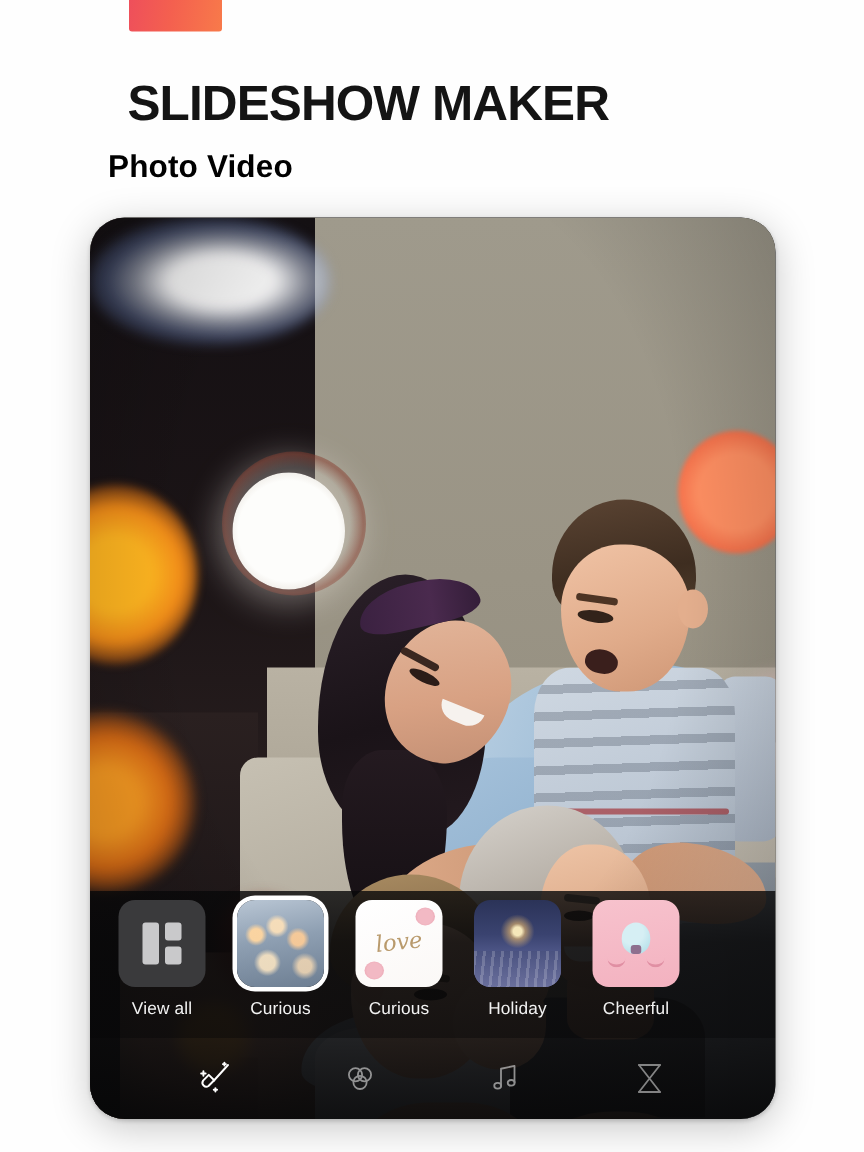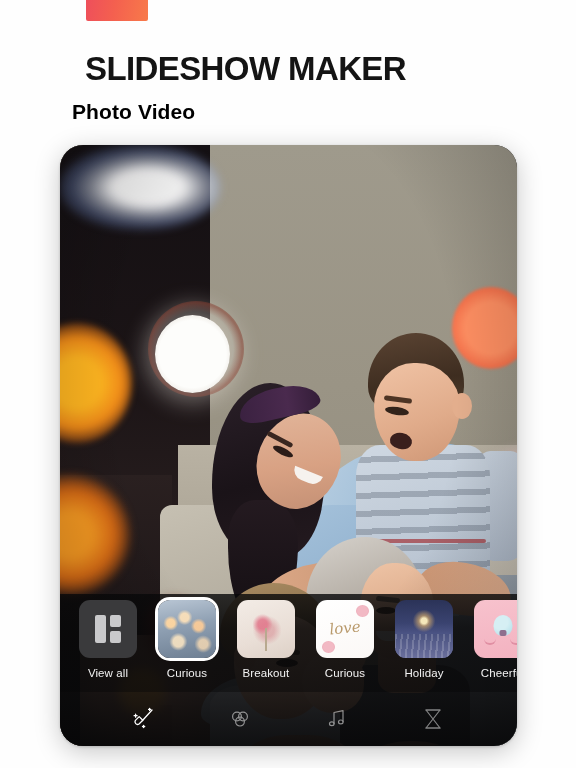--- a/index.html
+++ b/index.html
@@ -654,24 +654,20 @@
           </div>
         </div>
         <div class="tpl-label">View all</div>
       </div>
 
       <div class="tpl selected">
         <div class="tpl-thumb th-curious"></div>
         <div class="tpl-label">Curious</div>
       </div>
 
-      <div class="tpl">
-        <div class="tpl-thumb th-breakout"></div>
-        <div class="tpl-label">Breakout</div>
-      </div>
 
       <div class="tpl">
         <div class="tpl-thumb th-holiday">
           <span class="fl1"></span>
           <span class="fl2"></span>
           <span class="script">love</span>
         </div>
         <div class="tpl-label">Curious</div>
       </div>
 

